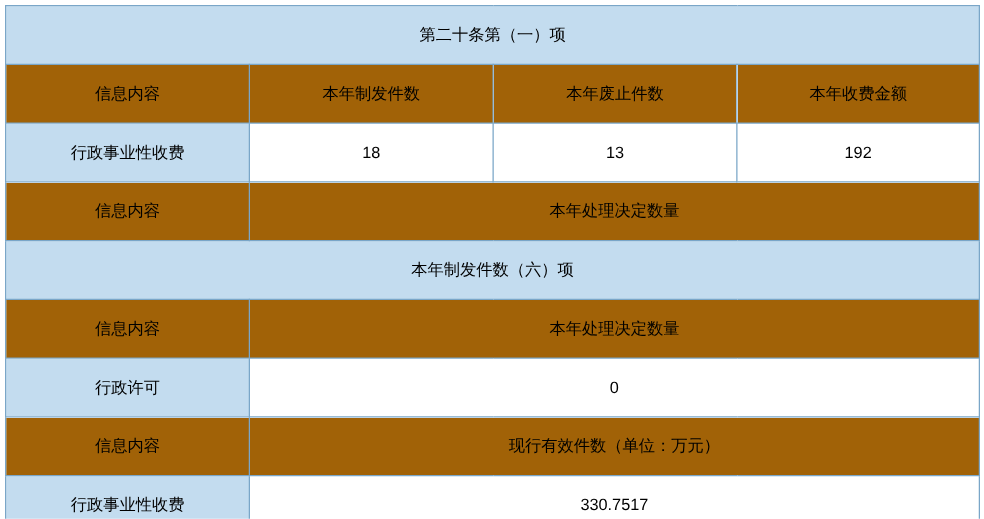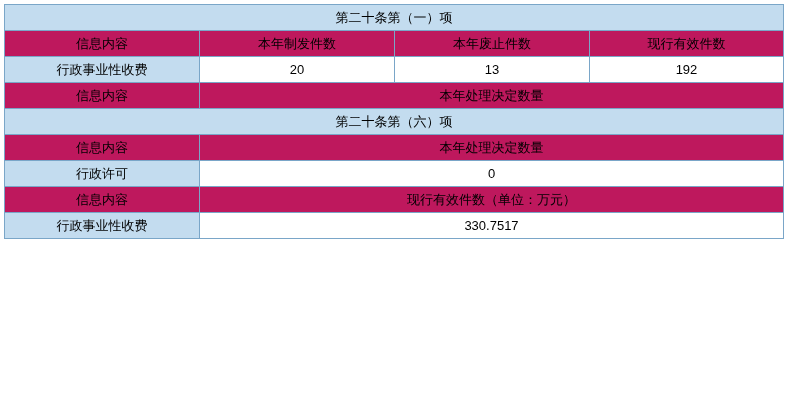--- a/index.html
+++ b/index.html
@@ -24,34 +24,34 @@
     table-layout: fixed;
     width: 779px;
     margin: 0;
   }
   table.gov-table td {
     border: 1px solid #7aa6c8;
     font-size: 13px;
     color: #000000;
     height: 26px;
     line-height: 16px;
-    padding: 4px 4px;
+    padding: 15px 4px;
     box-sizing: border-box;
     text-align: center;
     vertical-align: middle;
     white-space: nowrap;
     overflow: hidden;
   }
   td.section-title {
     background: #c3dcef;
     text-align: center;
     font-size: 13px;
   }
   td.head-cell {
-    background: #be185d;
+    background: #a16207;
     text-align: center;
   }
   td.label-cell {
     background: #c3dcef;
     text-align: center;
   }
   td.value-cell {
     background: #ffffff;
     text-align: center;
   }
@@ -73,36 +73,36 @@
     </colgroup>
     <tbody>
 
       <tr>
         <td class="section-title" colspan="4">第二十条第（一）项</td>
       </tr>
       <tr>
         <td class="head-cell">信息内容</td>
         <td class="head-cell">本年制发件数</td>
         <td class="head-cell">本年废止件数</td>
-        <td class="head-cell">现行有效件数</td>
+        <td class="head-cell">本年收费金额</td>
       </tr>
       <tr>
         <td class="label-cell">行政事业性收费</td>
-        <td class="value-cell">20</td>
+        <td class="value-cell">18</td>
         <td class="value-cell">13</td>
         <td class="value-cell">192</td>
       </tr>
 
       <tr>
         <td class="head-cell">信息内容</td>
         <td class="head-cell" colspan="3">本年处理决定数量</td>
       </tr>
 
       <tr>
-        <td class="section-title" colspan="4">第二十条第（六）项</td>
+        <td class="section-title" colspan="4">本年制发件数（六）项</td>
       </tr>
       <tr>
         <td class="head-cell">信息内容</td>
         <td class="head-cell" colspan="3">本年处理决定数量</td>
       </tr>
       <tr>
         <td class="label-cell">行政许可</td>
         <td class="value-cell" colspan="3">0</td>
       </tr>
 

